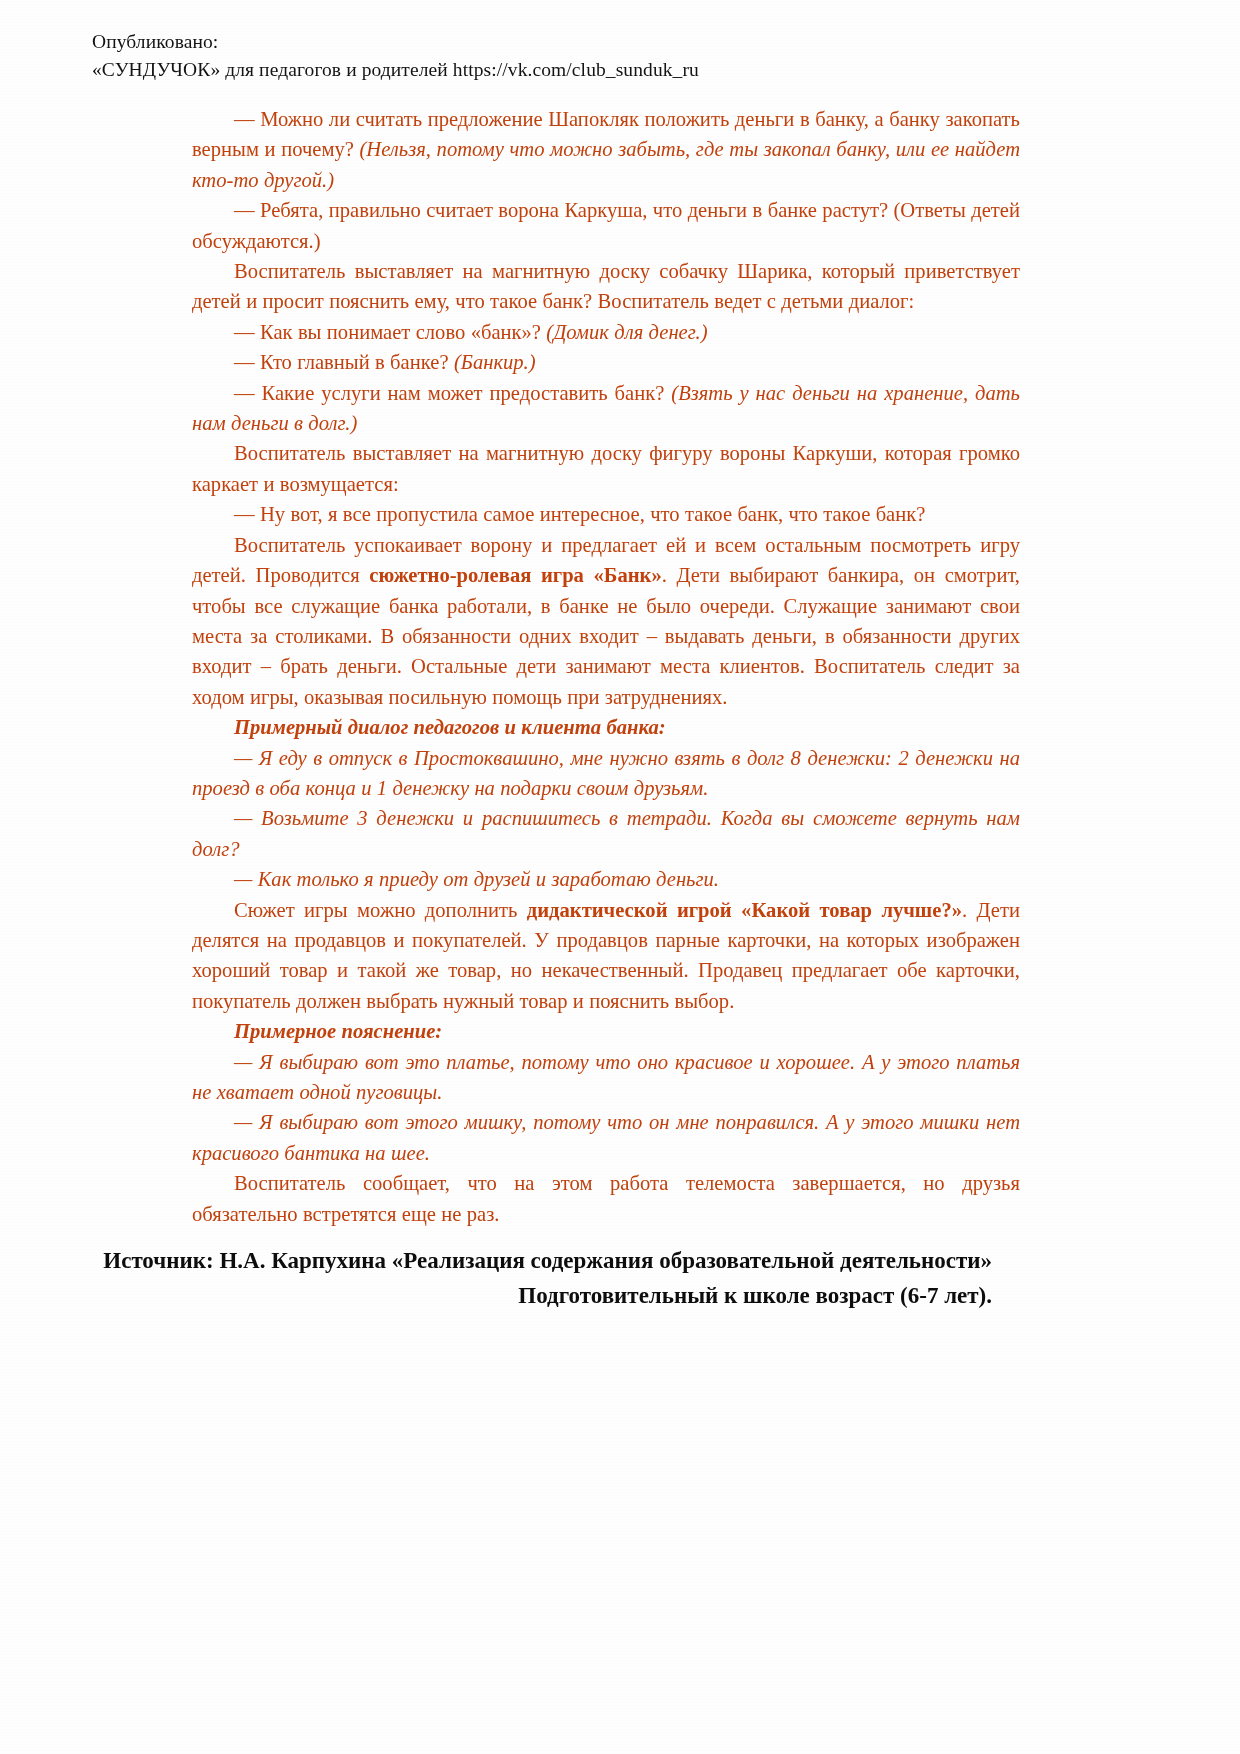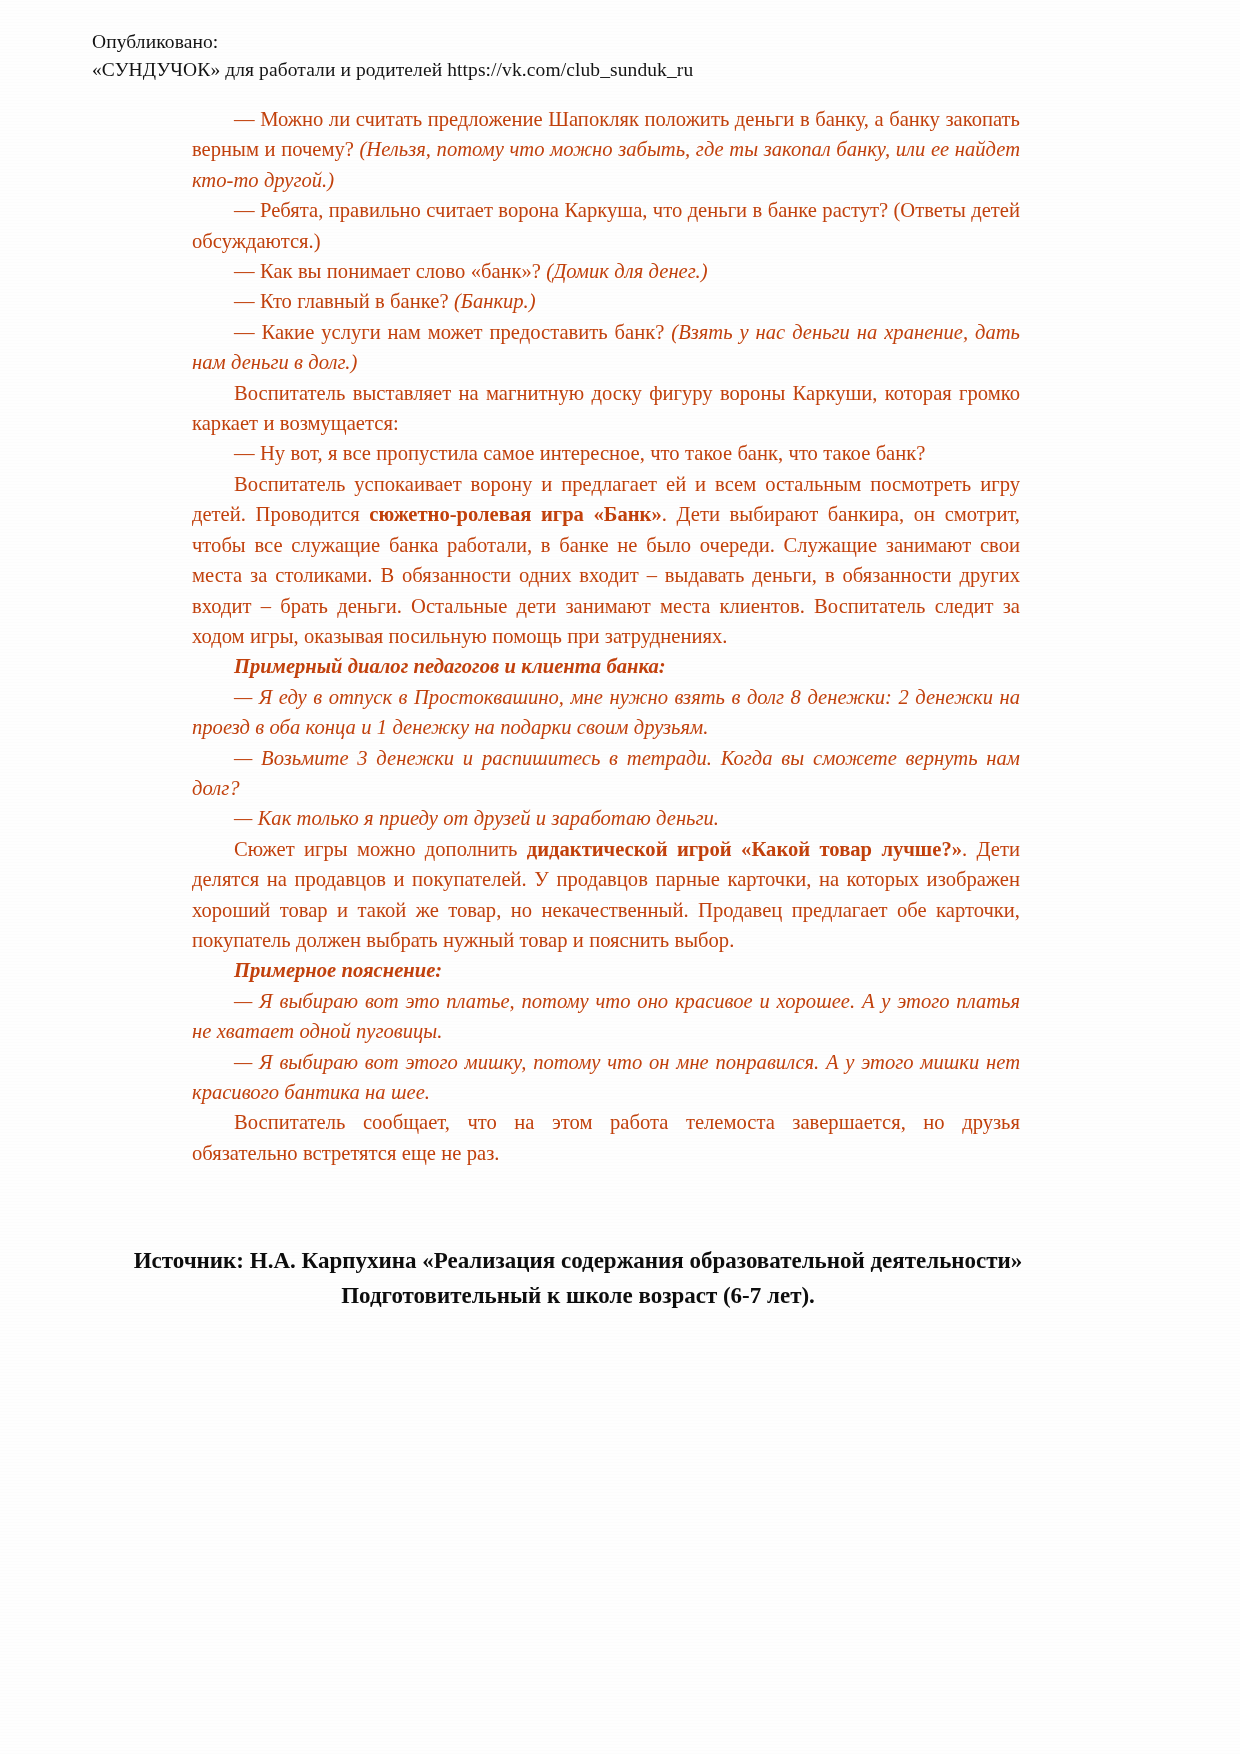--- a/index.html
+++ b/index.html
@@ -66,50 +66,50 @@
   
   .source {
     position: absolute;
     left: 92px;
     top: 1243px;
     width: 900px;
     font-size: 23px;
     line-height: 35px;
     font-weight: bold;
     color: #0d0d0d;
-    text-align: center;
-    margin-left: 36px;
+    text-align: right;
   }
 
   
   .grain {
     position: absolute;
     inset: 0;
     pointer-events: none;
     opacity: 0.035;
     background:
       repeating-linear-gradient(0deg, rgba(0,0,0,0.5) 0px, rgba(0,0,0,0) 1px, rgba(0,0,0,0) 3px);
   }
 </style>
 </head>
 <body>
 
 <div class="page">
 
   <div class="pub-header">
     <div>Опубликовано:</div>
-    <div>«СУНДУЧОК» для работали и родителей https://vk.com/club_sunduk_ru</div>
+    <div>«СУНДУЧОК» для педагогов и родителей https://vk.com/club_sunduk_ru</div>
   </div>
 
   <div class="body-col">
 
     <p class="para dialogue"><span>— Можно ли считать предложение Шапокляк положить деньги в банку, а банку закопать верным и почему? </span><i class="it">(Нельзя, потому что можно забыть, где ты закопал банку, или ее найдет кто-то другой.)</i></p>
 
     <p class="para dialogue"><span>— Ребята, правильно считает ворона Каркуша, что деньги в банке растут? (Ответы детей обсуждаются.)</span></p>
 
+    <p class="para"><span>Воспитатель выставляет на магнитную доску собачку Шарика, который приветствует детей и просит пояснить ему, что такое банк? Воспитатель ведет с детьми диалог:</span></p>
 
     <p class="para dialogue"><span>— Как вы понимает слово «банк»? </span><i class="it">(Домик для денег.)</i></p>
 
     <p class="para dialogue"><span>— Кто главный в банке? </span><i class="it">(Банкир.)</i></p>
 
     <p class="para dialogue"><span>— Какие услуги нам может предоставить банк? </span><i class="it">(Взять у нас деньги на хранение, дать нам деньги в долг.)</i></p>
 
     <p class="para"><span>Воспитатель выставляет на магнитную доску фигуру вороны Каркуши, которая громко каркает и возмущается:</span></p>
 
     <p class="para dialogue"><span>— Ну вот, я все пропустила самое интересное, что такое банк, что такое банк?</span></p>

